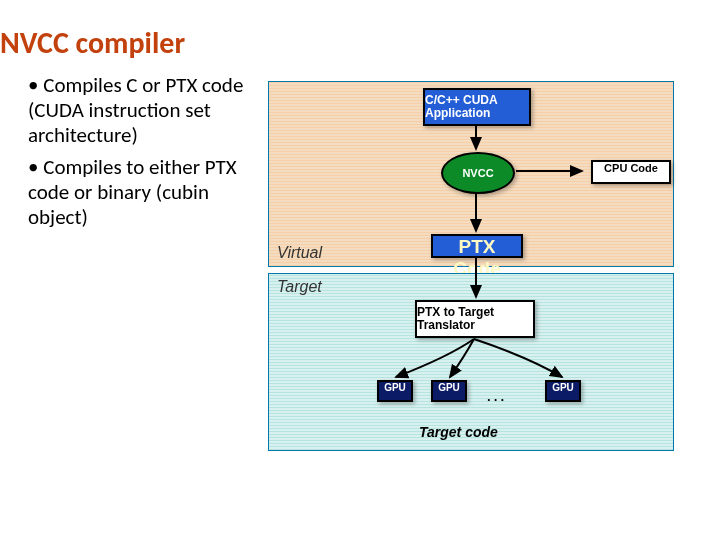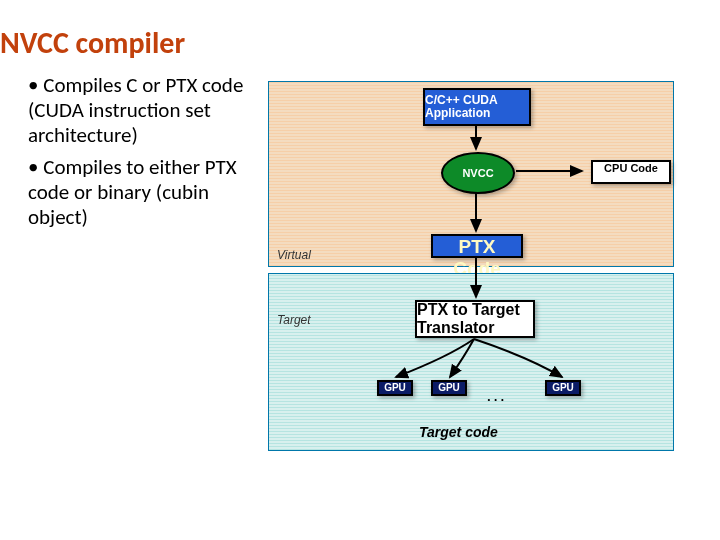--- a/index.html
+++ b/index.html
@@ -49,25 +49,24 @@
   }
   .target {
     top: 200px;
     height: 178px;
     background: repeating-linear-gradient(0deg,#b6e4e1 0,#b6e4e1 1px,#d8f0ee 1px,#d8f0ee 3px),
                 repeating-linear-gradient(90deg,#b6e4e1 0,#b6e4e1 1px,#d8f0ee 1px,#d8f0ee 3px);
     background-color: #d0eeec;
   }
   .zone-label {
     font-family: Arial, sans-serif;
-    font-size: 12px;
+    font-size: 16px;
     font-style: italic;
     color: #333;
     position: absolute;
-    margin-top: 35px;
   }
   .virtual .zone-label { left: 8px; bottom: 4px; }
   .target .zone-label  { left: 8px; top: 4px; text-align: right; }
   .box {
     position: absolute;
     border: 2px solid #000;
     text-align: center;
     font-family: Arial, sans-serif;
     font-weight: bold;
     display: flex;
@@ -83,28 +82,28 @@
   .cpu {
     left: 322px; top: 78px; width: 80px; height: 24px;
     background: #fff; color: #000; font-size: 11px;
   }
   .ptx {
     left: 162px; top: 152px; width: 92px; height: 24px;
     background: #245ed6; color: #fef9c3; font-size: 19px;
   }
   .translator {
     left: 146px; top: 26px; width: 120px; height: 38px;
-    background: #fff; color: #000; font-size: 16px; line-height: 1.1;
+    background: #fff; color: #000; font-size: 12px; line-height: 1.1;
     flex-direction: column;
   }
   .gpu1 { left: 108px; top: 106px; }
   .gpu2 { left: 162px; top: 106px; }
   .gpu3 { left: 276px; top: 106px; }
   .gpu {
-    width: 36px; height: 16px;
+    width: 36px; height: 22px;
     background: #0b1b66; color: #fff; font-size: 10px;
   }
   .nvcc {
     position: absolute;
     left: 172px; top: 70px; width: 74px; height: 42px;
     background: #0d8a28;
     border: 2px solid #000;
     border-radius: 50%;
     color: #fff; font-weight: bold; font-size: 11px;
     display: flex; align-items: center; justify-content: center;

